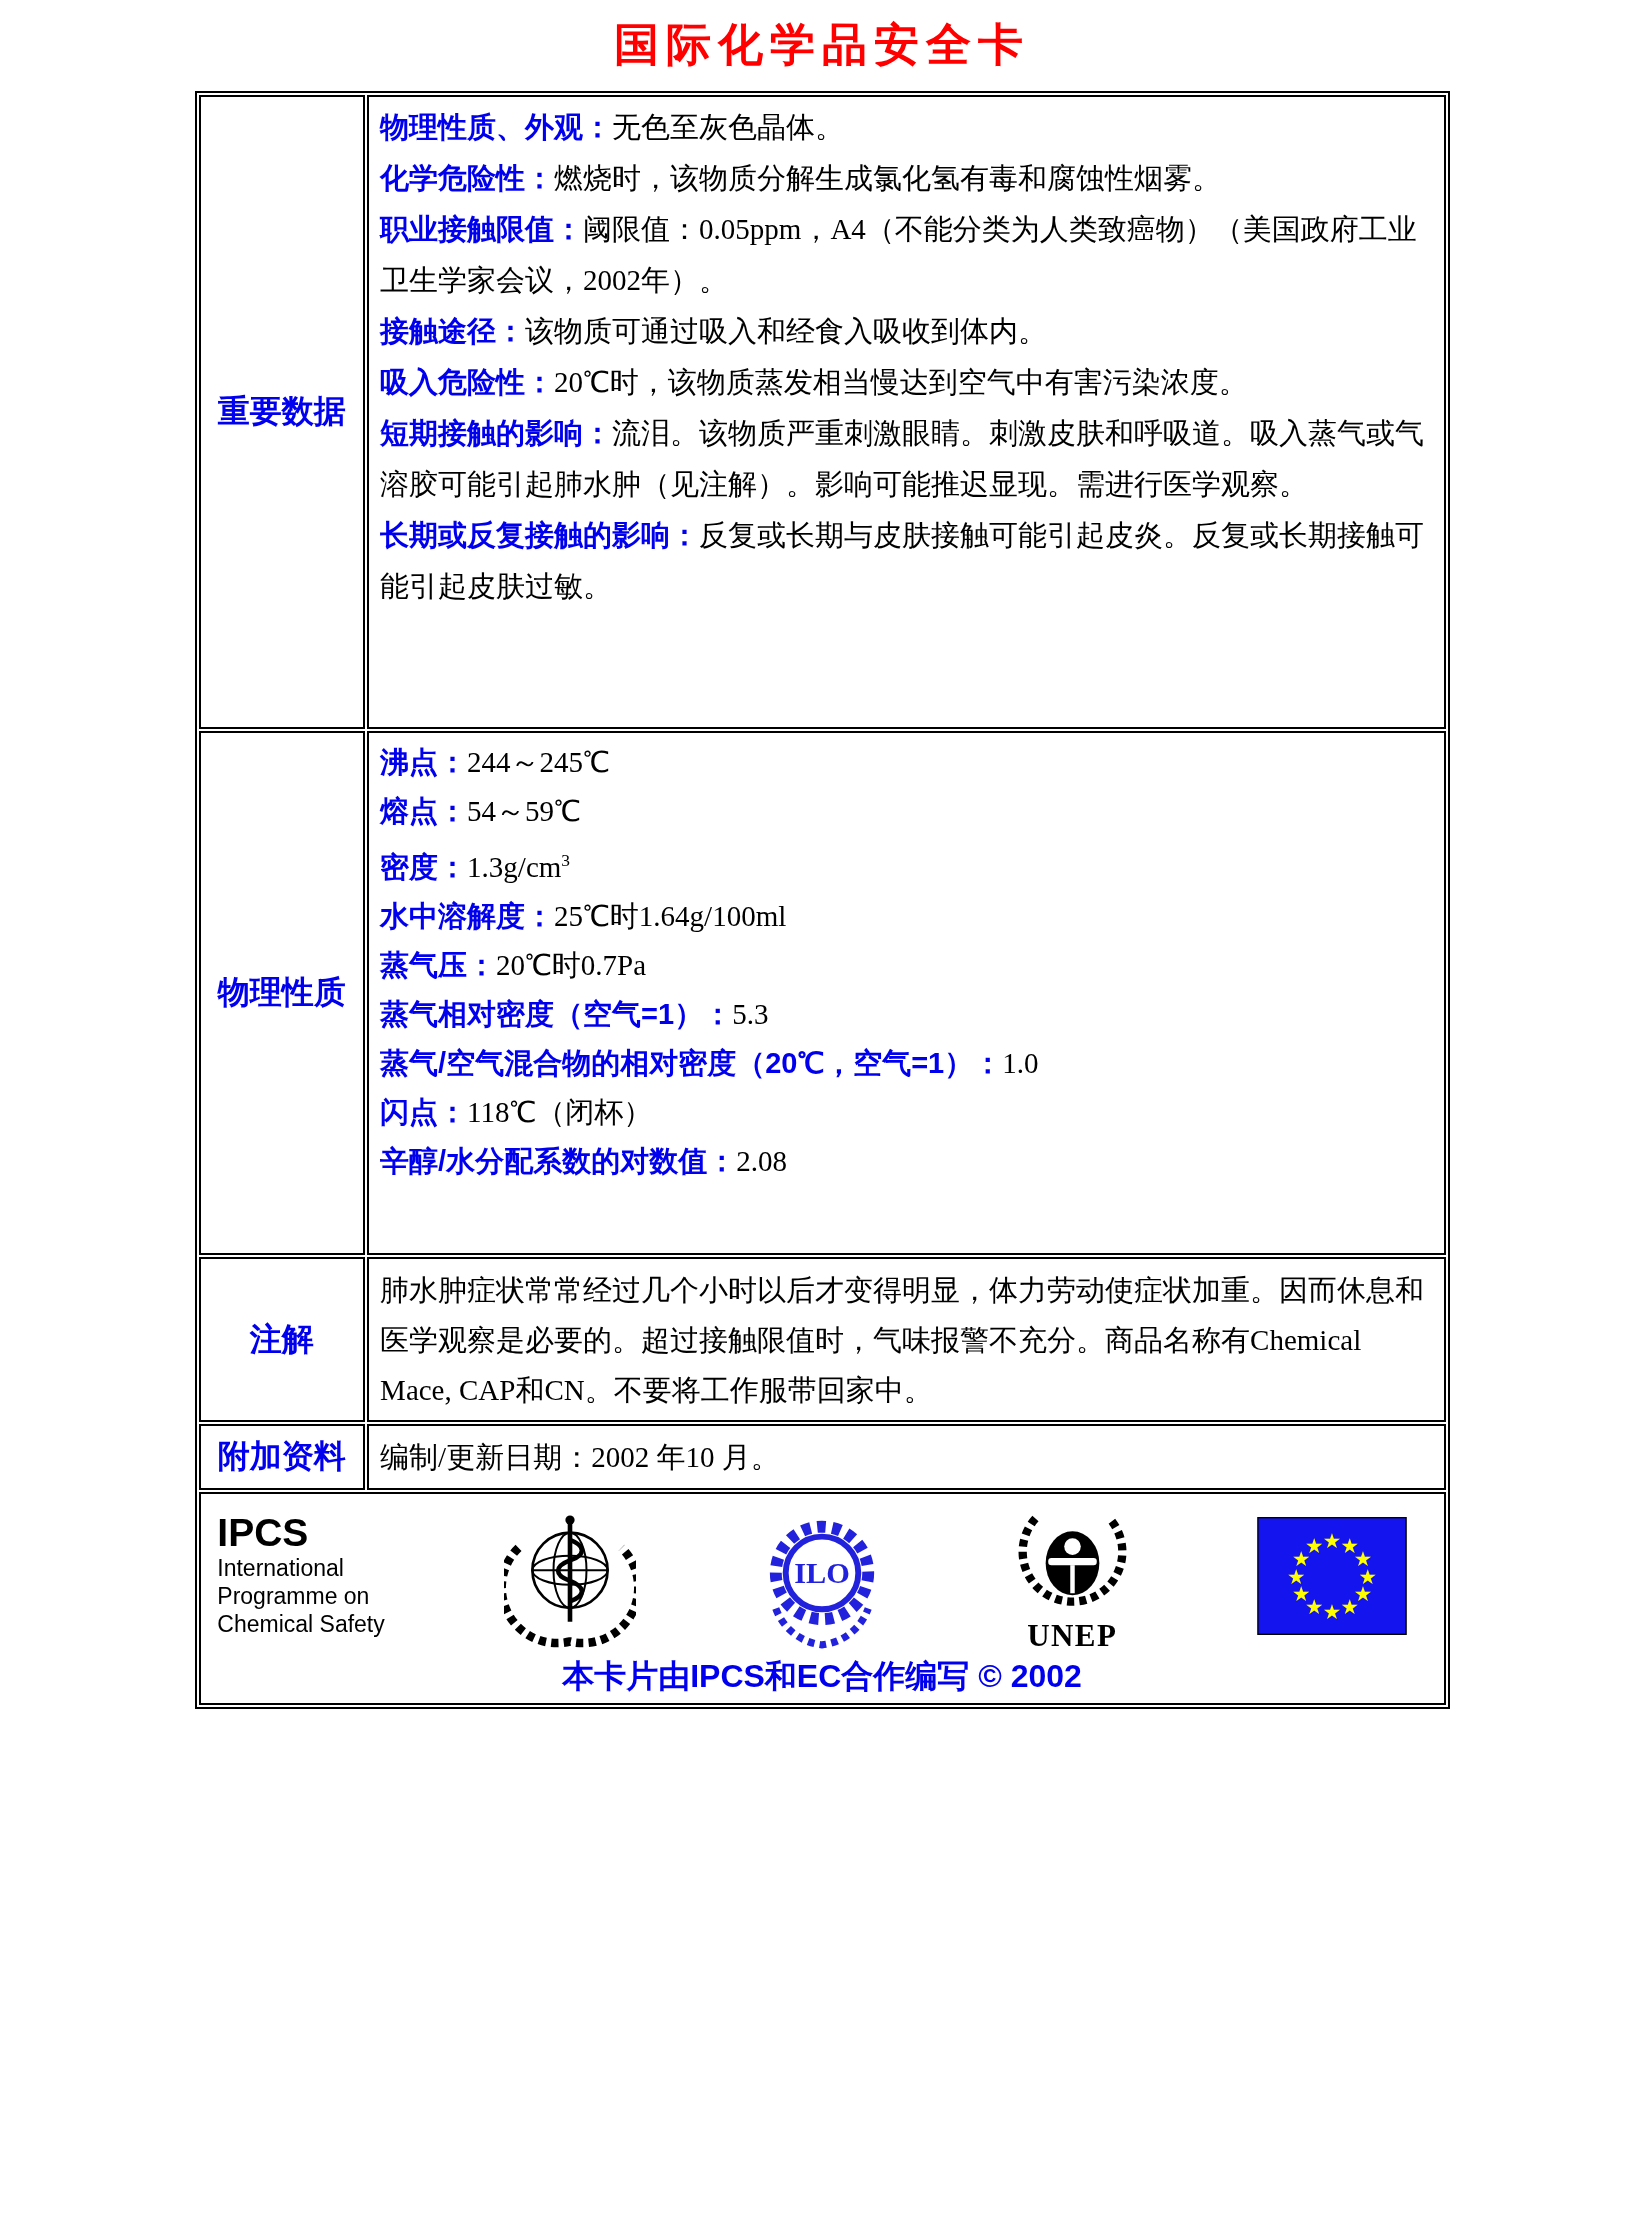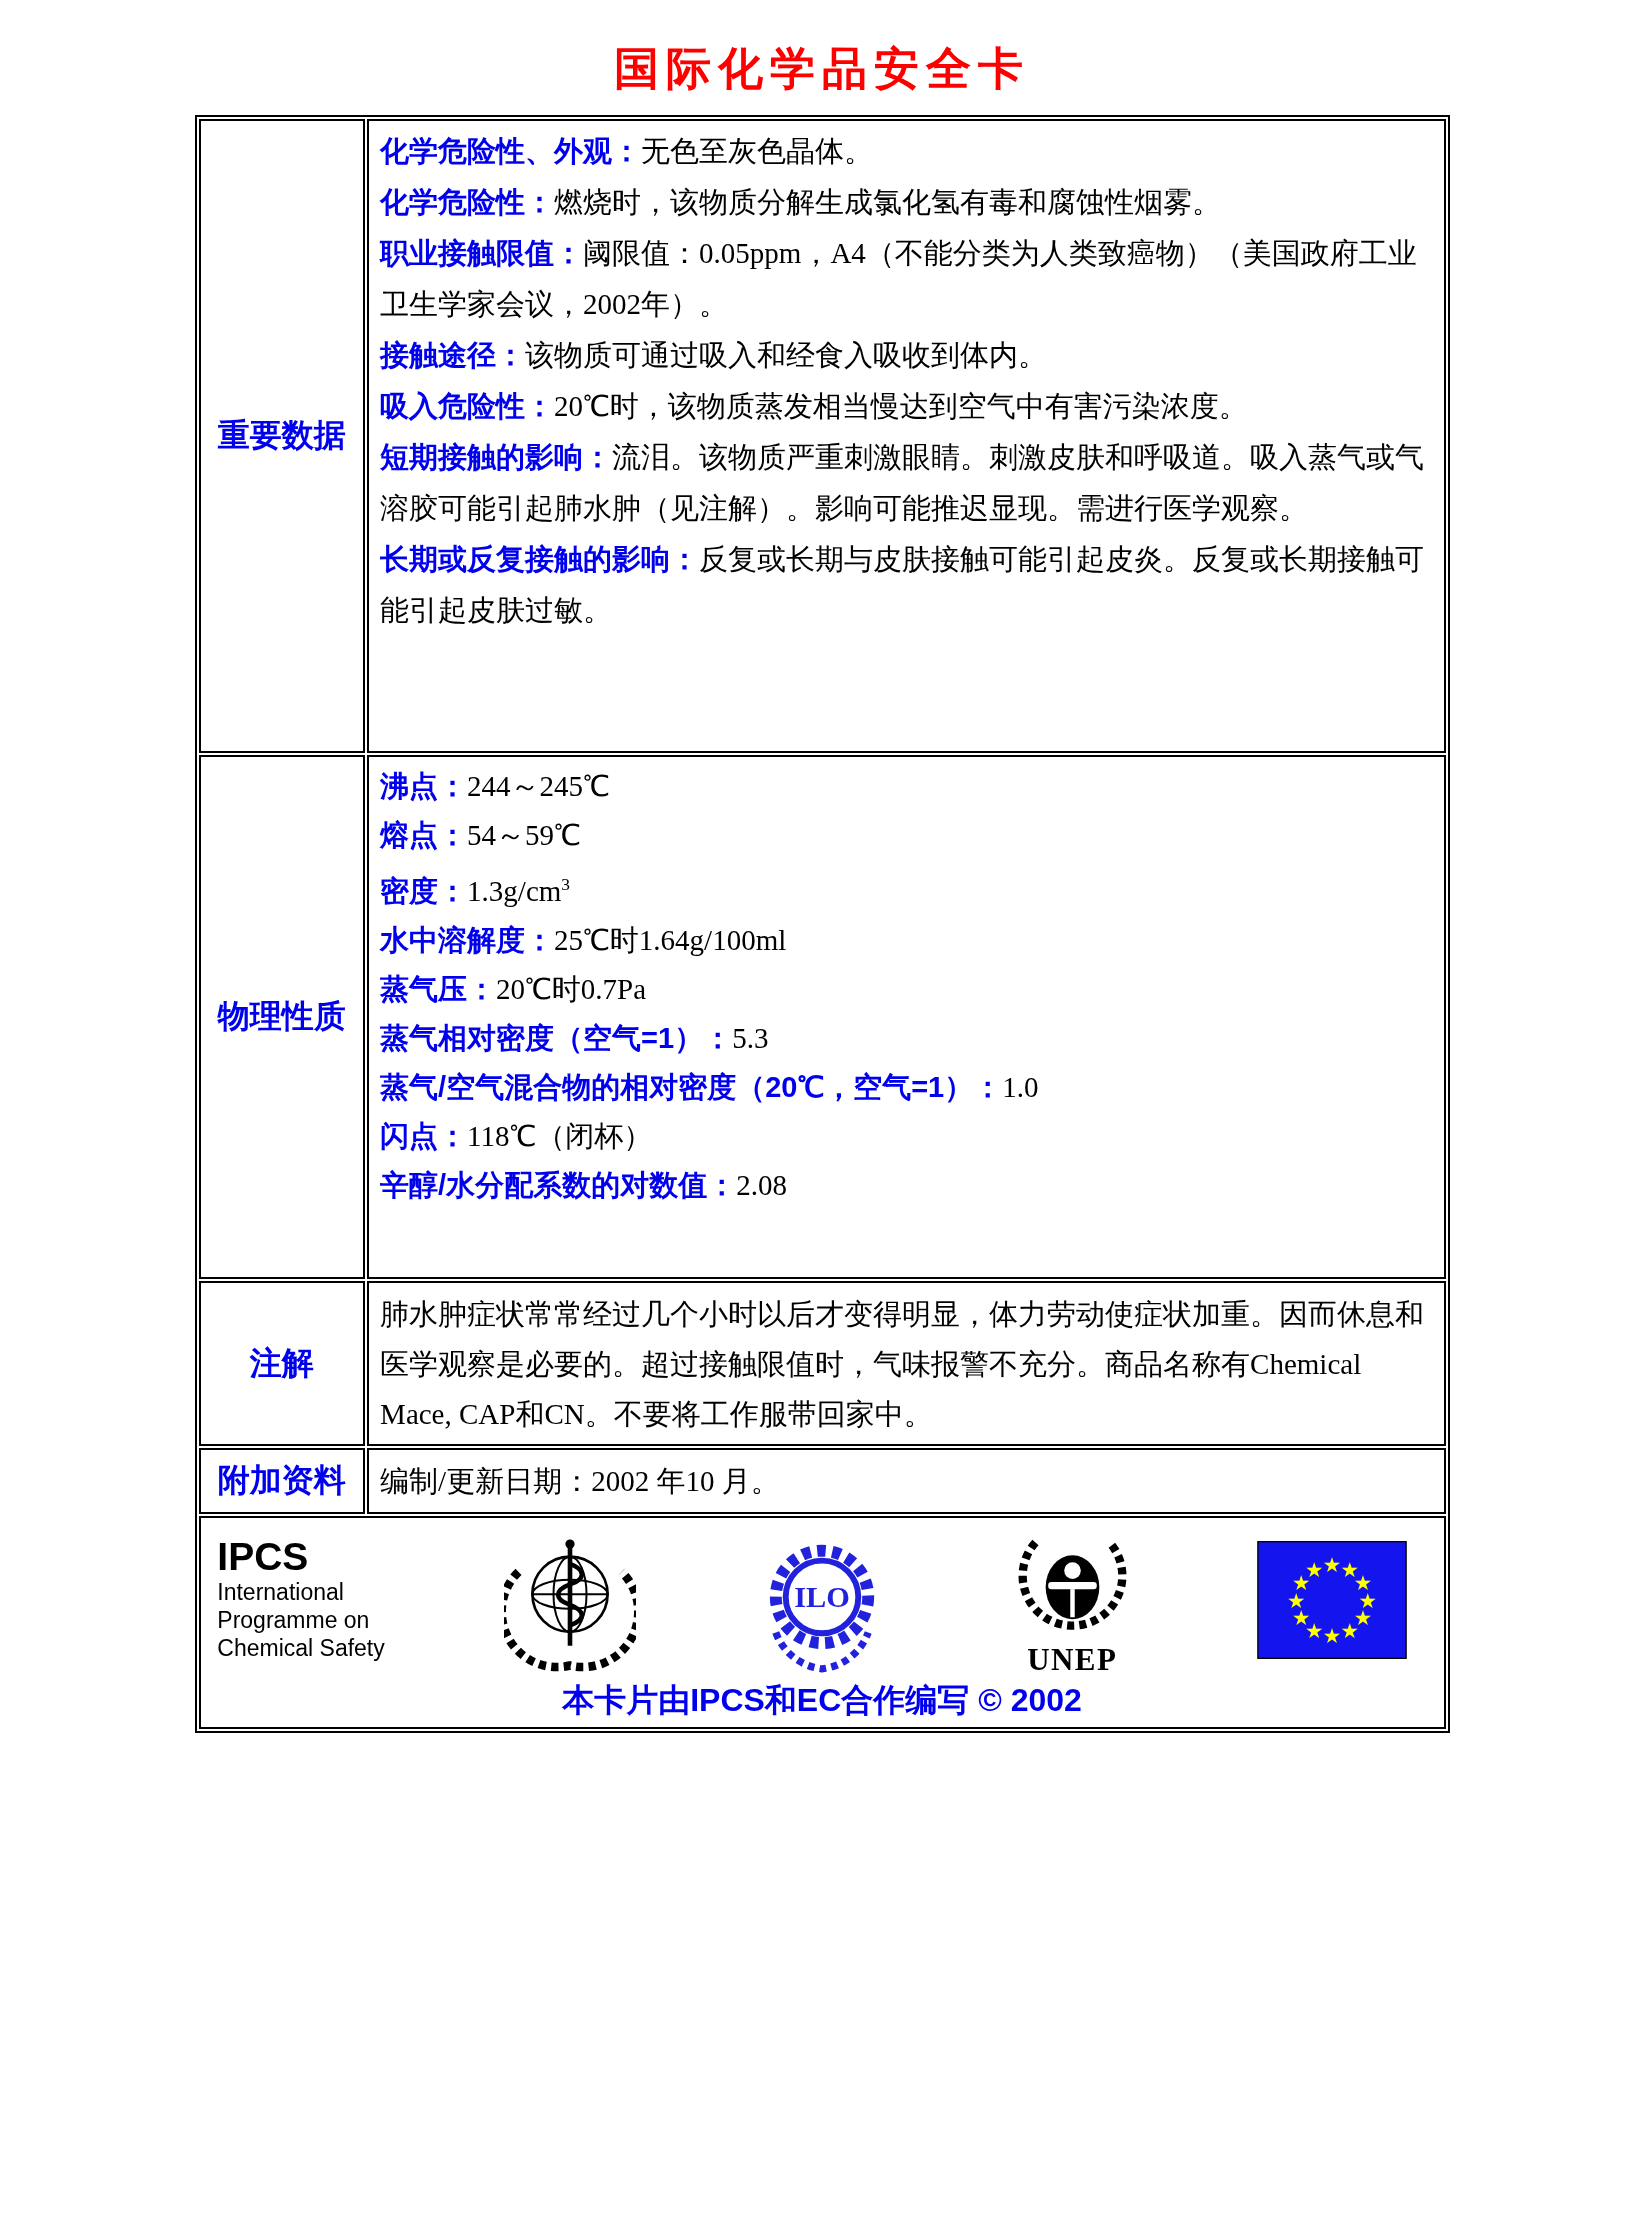--- a/index.html
+++ b/index.html
@@ -20,21 +20,20 @@
     color:var(--text_black);
   }
   .title{
     text-align:center;
     color:var(--title_red);
     font-family:"Liberation Sans", sans-serif;
     font-weight:bold;
     font-size:45px;
     letter-spacing:7px;
     padding-top:15.3px;
-    margin-top:24px;
   }
   table.card{
     margin:15.3px auto 0 auto;
     width:1255px;
     border:2.1px solid #000;
     border-collapse:separate;
     border-spacing:2.8px;
     background:#ffffff;
     table-layout:fixed;
   }
@@ -93,21 +92,21 @@
 
   <div class="title">国际化学品安全卡</div>
 
   <table class="card">
 
     <tbody>
 
     <tr>
       <td class="rowlabel">重要数据</td>
       <td class="content c-important">
-            <div class="item"><span class="item-label">化学危险性、外观：</span><span class="item-text">无色至灰色晶体。</span></div>
+            <div class="item"><span class="item-label">物理性质、外观：</span><span class="item-text">无色至灰色晶体。</span></div>
             <div class="item"><span class="item-label">化学危险性：</span><span class="item-text">燃烧时，该物质分解生成氯化氢有毒和腐蚀性烟雾。</span></div>
             <div class="item"><span class="item-label">职业接触限值：</span><span class="item-text">阈限值：0.05ppm，A4（不能分类为人类致癌物）（美国政府工业卫生学家会议，2002年）。</span></div>
             <div class="item"><span class="item-label">接触途径：</span><span class="item-text">该物质可通过吸入和经食入吸收到体内。</span></div>
             <div class="item"><span class="item-label">吸入危险性：</span><span class="item-text">20℃时，该物质蒸发相当慢达到空气中有害污染浓度。</span></div>
             <div class="item"><span class="item-label">短期接触的影响：</span><span class="item-text">流泪。该物质严重刺激眼睛。刺激皮肤和呼吸道。吸入蒸气或气溶胶可能引起肺水肿（见注解）。影响可能推迟显现。需进行医学观察。</span></div>
             <div class="item"><span class="item-label">长期或反复接触的影响：</span><span class="item-text">反复或长期与皮肤接触可能引起皮炎。反复或长期接触可能引起皮肤过敏。</span></div>
           </td>
     </tr>
 
     <tr>

